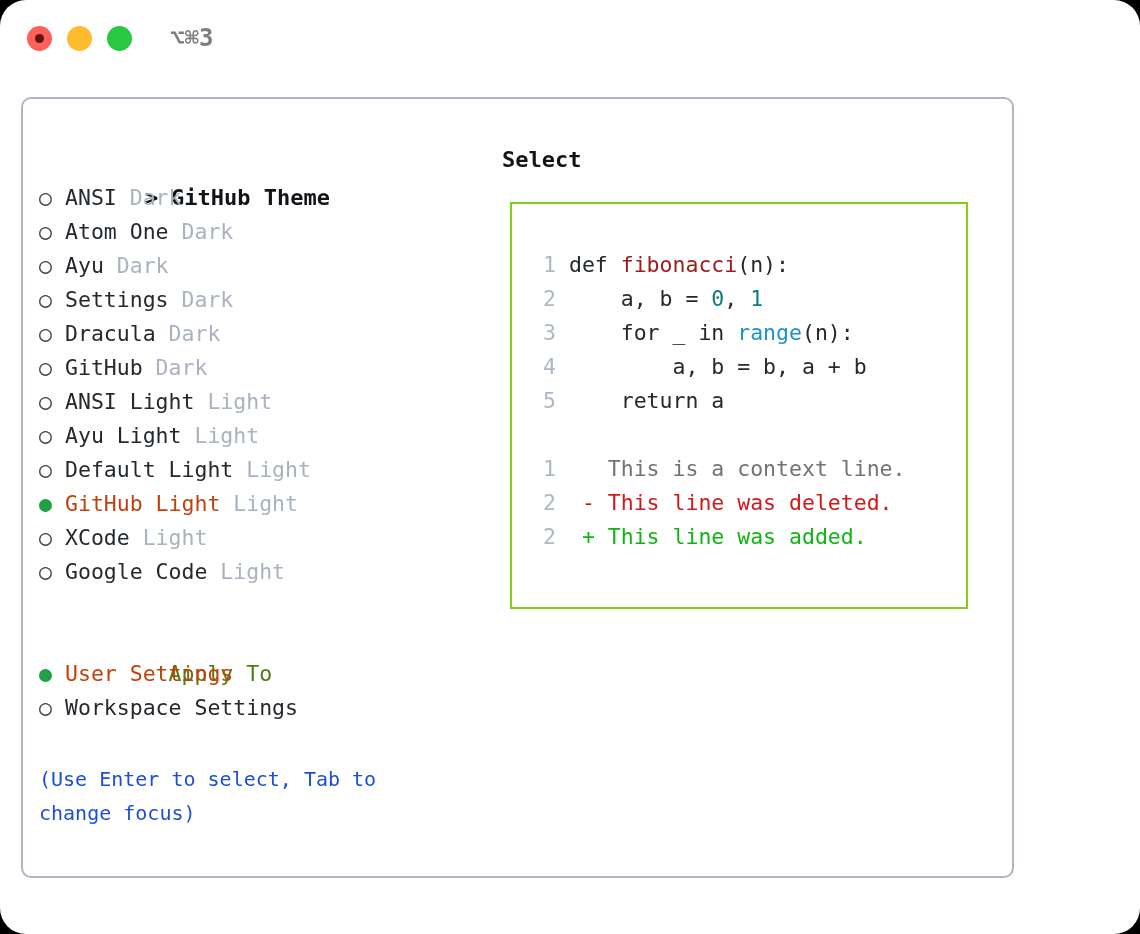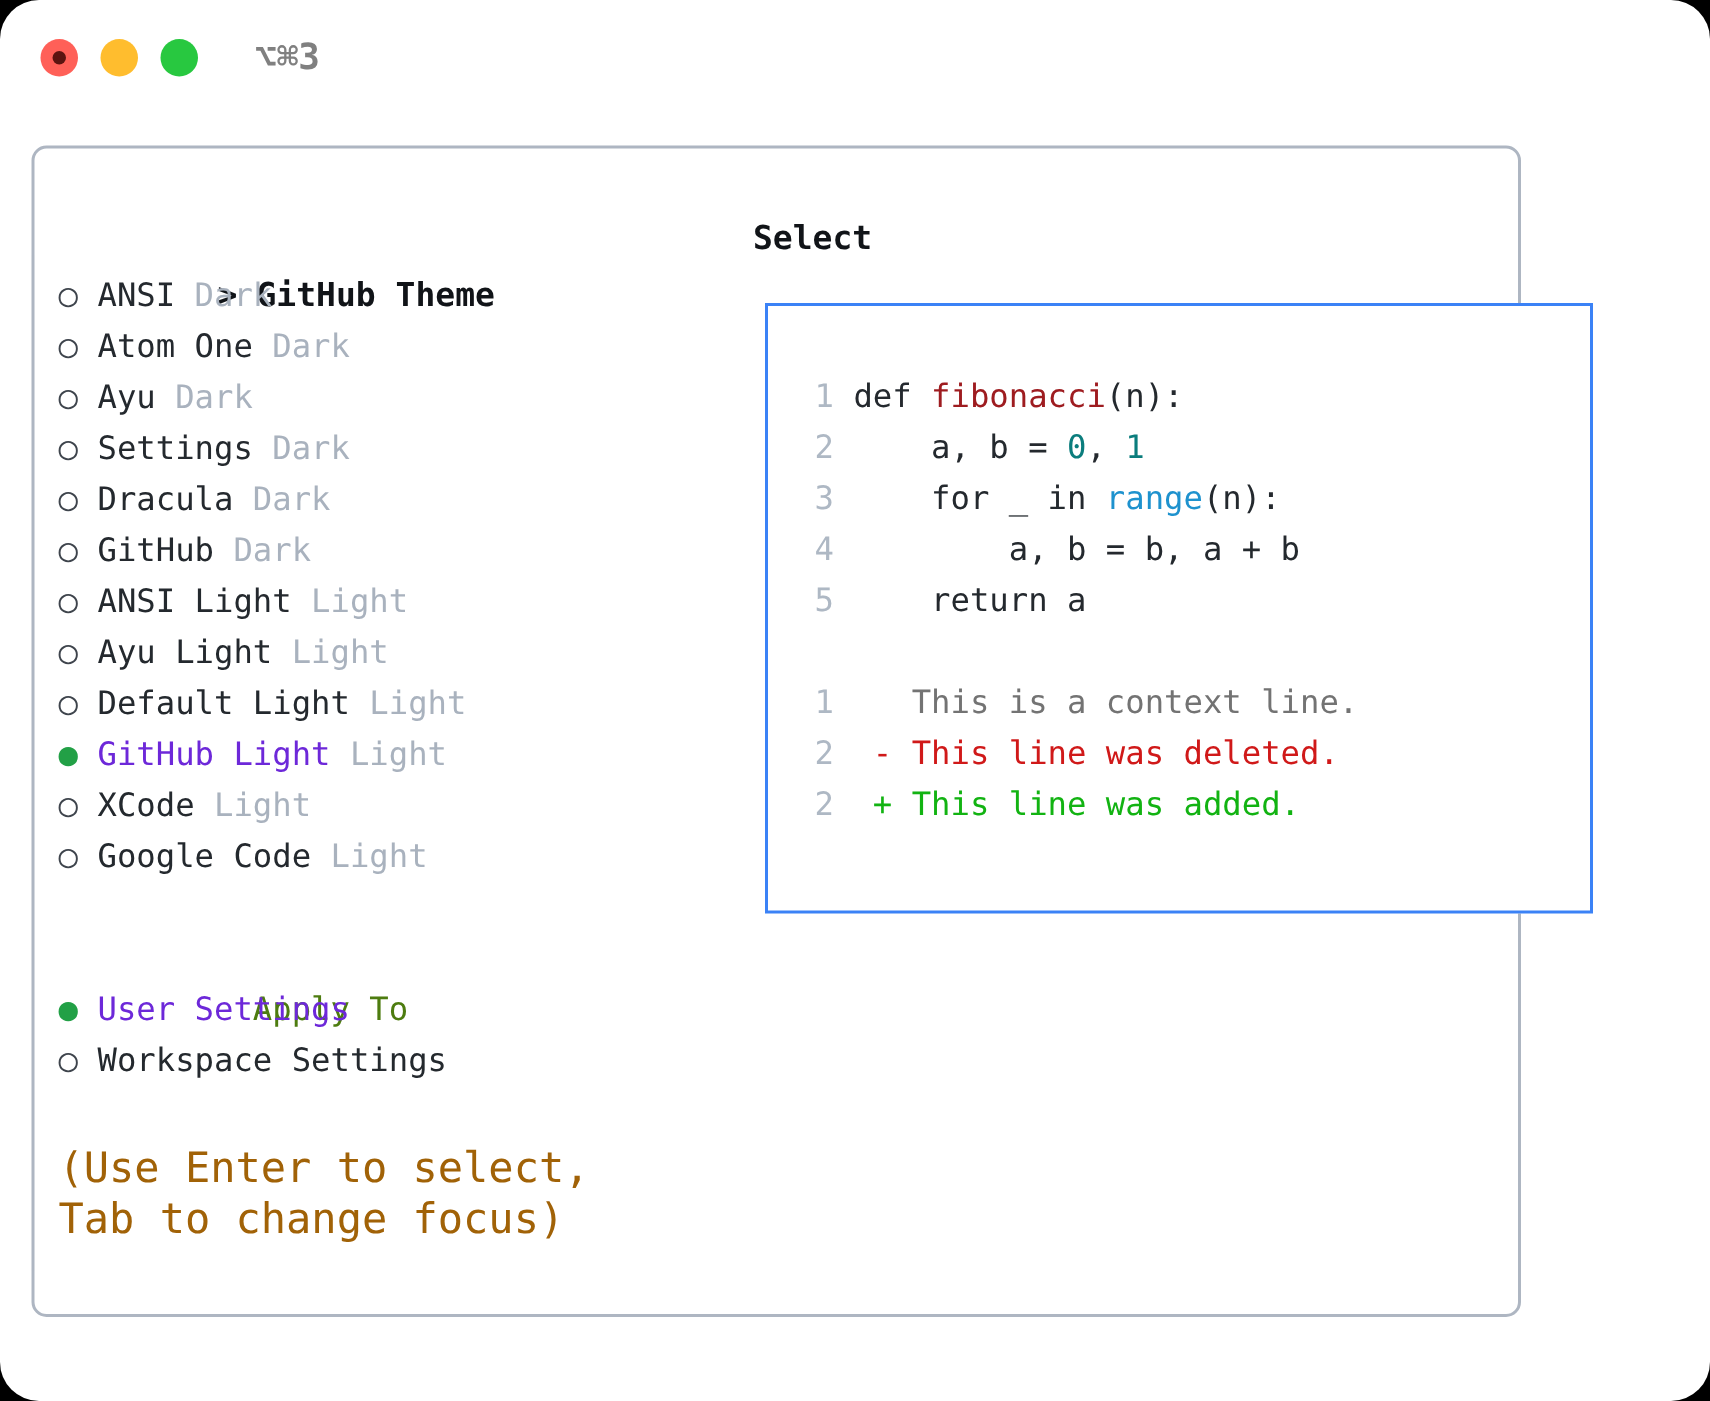--- a/index.html
+++ b/index.html
@@ -94,56 +94,56 @@
     color: #111418;
     font-size: 22px;
   }
   .marker {
     display: inline-block;
     width: 26px;
     white-space: pre;
   }
   .bullet-empty { color: #3E444C; }
   .bullet-full  { color: #22A046; }
-  .sel-label    { color: #6d28d9; }
+  .sel-label    { color: #c2410c; }
   .tag {
     color: #A9B2BE;
   }
   .section-head {
     font-size: 21.5px;
     color: #4d7c0f;
     white-space: pre;
   }
   #hint {
     position: absolute;
     left: 16px;
     top: 663px;
     width: 410px;
-    font-size: 28px;
+    font-size: 20px;
     line-height: 34px;
-    color: #a16207;
+    color: #1d4ed8;
   }
 
   
   #preview-title {
     position: absolute;
     left: 479px;
     top: 48px;
     font-size: 22px;
     font-weight: bold;
     color: #111418;
     white-space: pre;
   }
   #preview-box {
     position: absolute;
     left: 487px;
     top: 103px;
-    width: 552px;
+    width: 458px;
     height: 407px;
-    border: 2px solid #3b82f6;
+    border: 2px solid #84cc16;
     box-sizing: border-box;
     background: #ffffff;
   }
   #code {
     position: absolute;
     left: 16px;
     top: 44px;
     font-size: 21.5px;
     line-height: 34px;
     white-space: pre;

